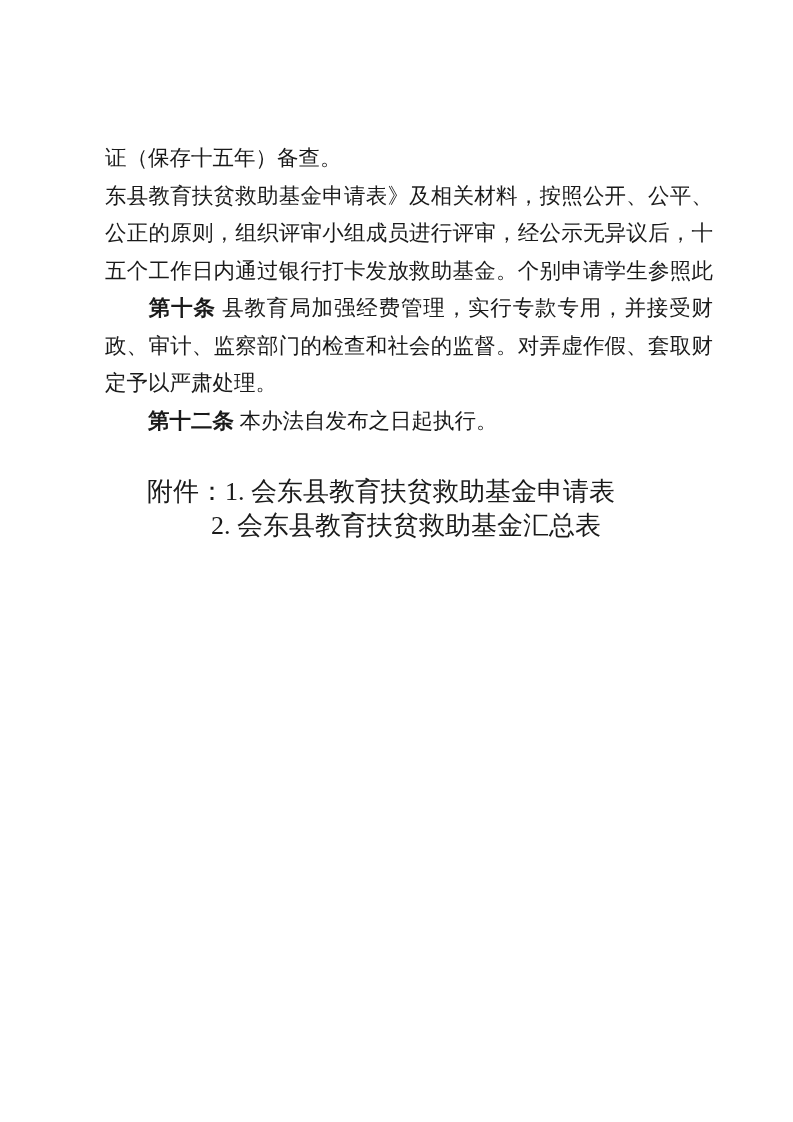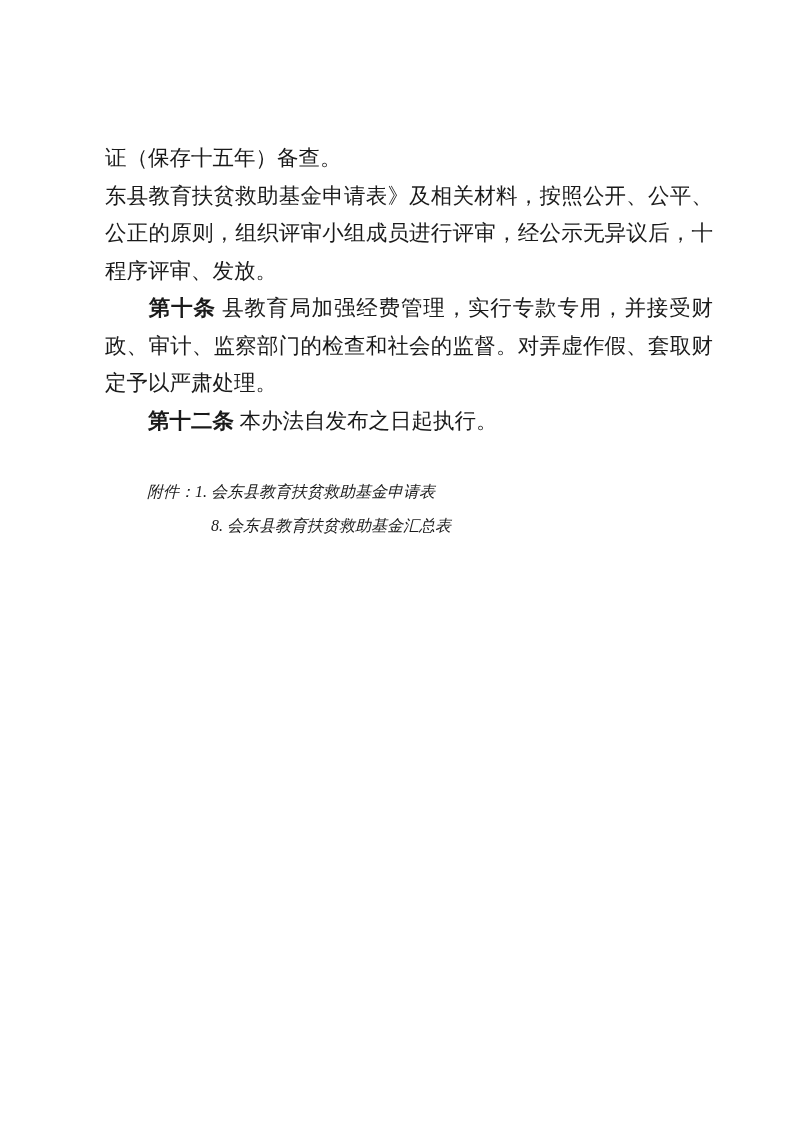--- a/index.html
+++ b/index.html
@@ -25,23 +25,22 @@
   }
   .j{ text-align:justify; text-align-last:justify; }
   .ind{ display:inline-block; width:43px; }
   .head{
     font-family:"Liberation Sans","DejaVu Sans",sans-serif;
     font-weight:700;
   }
   .spacer{ height:35px; }
   .attach{
     margin-left:42px;
-    font-size:16px;
+    font-size:26px;
     line-height:33.5px;
-    font-style:italic;
   }
   .aline{ height:33.5px; overflow:hidden; }
   .a2{ padding-left:64px; }
   .footer{
     position:absolute;
     left:103px;top:1002px;
     font-size:19px;
     line-height:24px;
   }
   .dash{ color:#5f5f5f; }
@@ -51,33 +50,33 @@
 <body>
 
 <div class="page">
 
   <div class="doc-body">
 
     <div class="line">证（保存十五年）备查。</div>
 
     <div class="line j">东县教育扶贫救助基金申请表》及相关材料，按照公开、公平、</div>
     <div class="line j">公正的原则，组织评审小组成员进行评审，经公示无异议后，十</div>
-    <div class="line">程序评审、发放。</div>
+    <div class="line j">五个工作日内通过银行打卡发放救助基金。个别申请学生参照此</div>
 
     <div class="line j"><span class="ind"></span><b class="head">第十条</b> <span>县教育局加强经费管理，实行专款专用，并接受财</span></div>
     <div class="line j">政、审计、监察部门的检查和社会的监督。对弄虚作假、套取财</div>
     <div class="line">定予以严肃处理。</div>
 
 
     <div class="line"><span class="ind"></span><b class="head">第十二条</b> <span>本办法自发布之日起执行。</span></div>
 
     <div class="spacer"></div>
 
     <div class="attach">
       <div class="aline"><span>附件：</span><span>1. 会东县教育扶贫救助基金申请表</span></div>
-      <div class="aline a2"><span>8. 会东县教育扶贫救助基金汇总表</span></div>
+      <div class="aline a2"><span>2. 会东县教育扶贫救助基金汇总表</span></div>
     </div>
 
   </div>
 
   <div class="footer"><span class="dash">—</span><span class="num">4</span><span class="dash">—</span></div>
 
 </div>
 
 </body></html>

